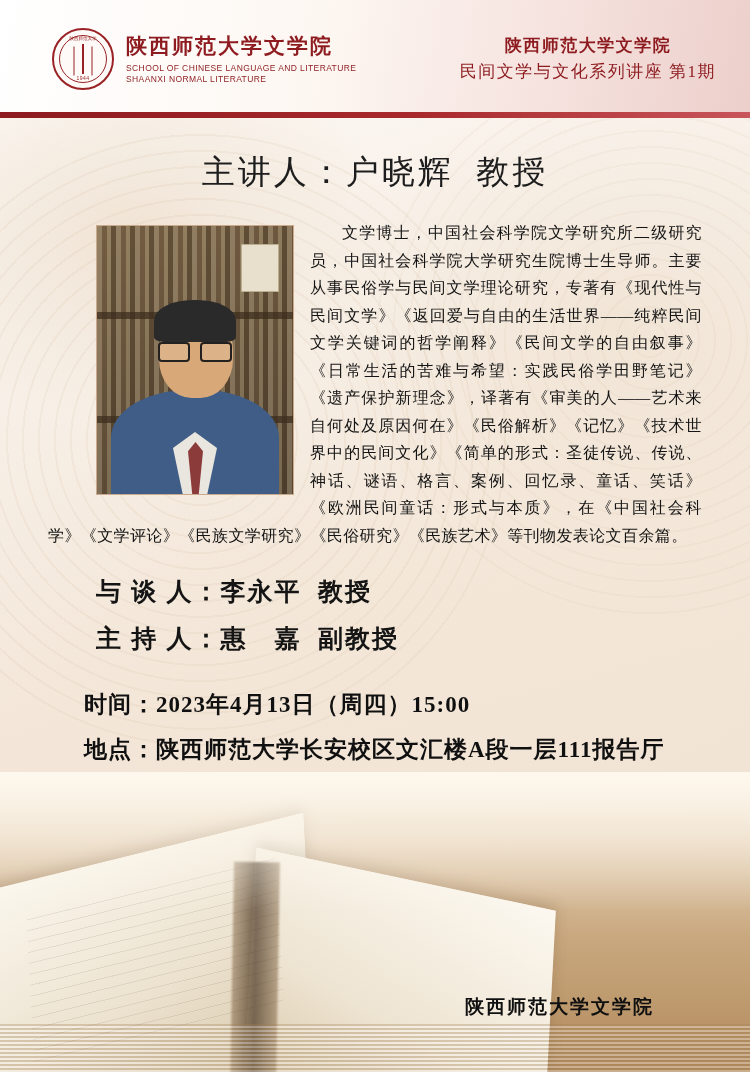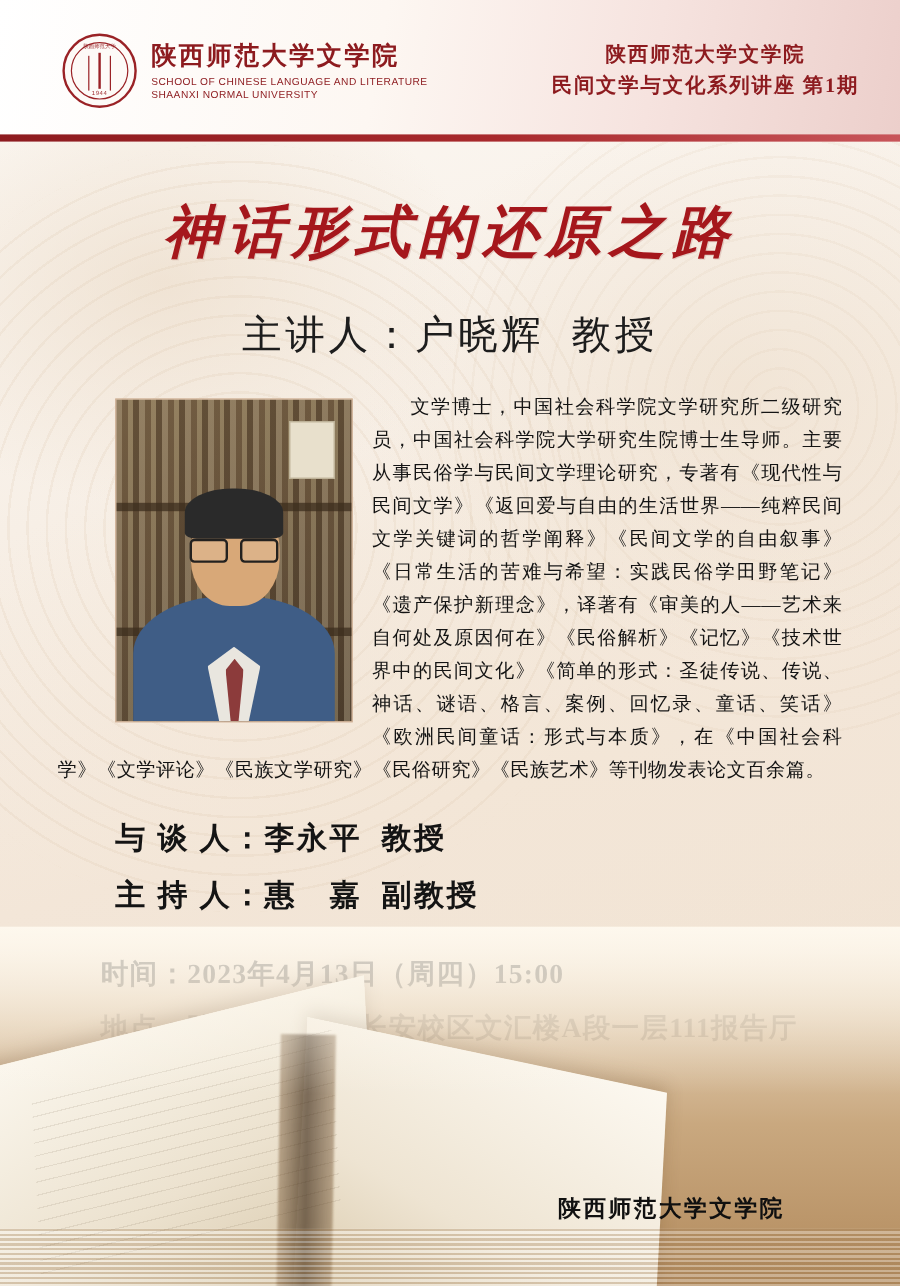--- a/index.html
+++ b/index.html
@@ -152,21 +152,21 @@
     color: #8d1b1f;
     line-height: 1.55;
   }
   .header-title-1 {
     font-size: 17px;
     font-weight: bold;
     letter-spacing: 1.5px;
   }
   .header-title-2 {
     font-size: 17px;
-    font-weight: bold;
+    font-weight: normal;
     letter-spacing: 1.5px;
   }
 
   
   .main-title {
     position: relative;
     margin-top: 44px;
     text-align: center;
     font-size: 47px;
     font-weight: bold;
@@ -440,33 +440,32 @@
     <div class="header-inner">
 
       <div class="logo-block">
         <div class="logo-seal">
           <div class="seal-top">陕西师范大学</div>
           <div class="seal-band">1944</div>
         </div>
         <div class="logo-text">
           <div class="logo-cn">陕西师范大学文学院</div>
           <div class="logo-en1">SCHOOL OF CHINESE LANGUAGE AND LITERATURE</div>
-          <div class="logo-en2">SHAANXI NORMAL UNIVERSITY</div>
+          <div class="logo-en2">SHAANXI NORMAL LITERATURE</div>
         </div>
       </div>
 
       <div class="header-titles">
         <div class="header-title-1">陕西师范大学文学院</div>
         <div class="header-title-2">民间文学与文化系列讲座 第1期</div>
       </div>
 
     </div>
   </div>
 
-  <div class="main-title">神话形式的还原之路</div>
 
   <div class="speaker-line">
     <span>主讲人：</span><span>户晓辉</span>&nbsp;&nbsp;<span>教授</span>
   </div>
 
   <div class="content">
     <div class="portrait">
       <div class="shelf"></div>
       <div class="shelf-line" style="top:86px"></div>
       <div class="shelf-line" style="top:190px"></div>

